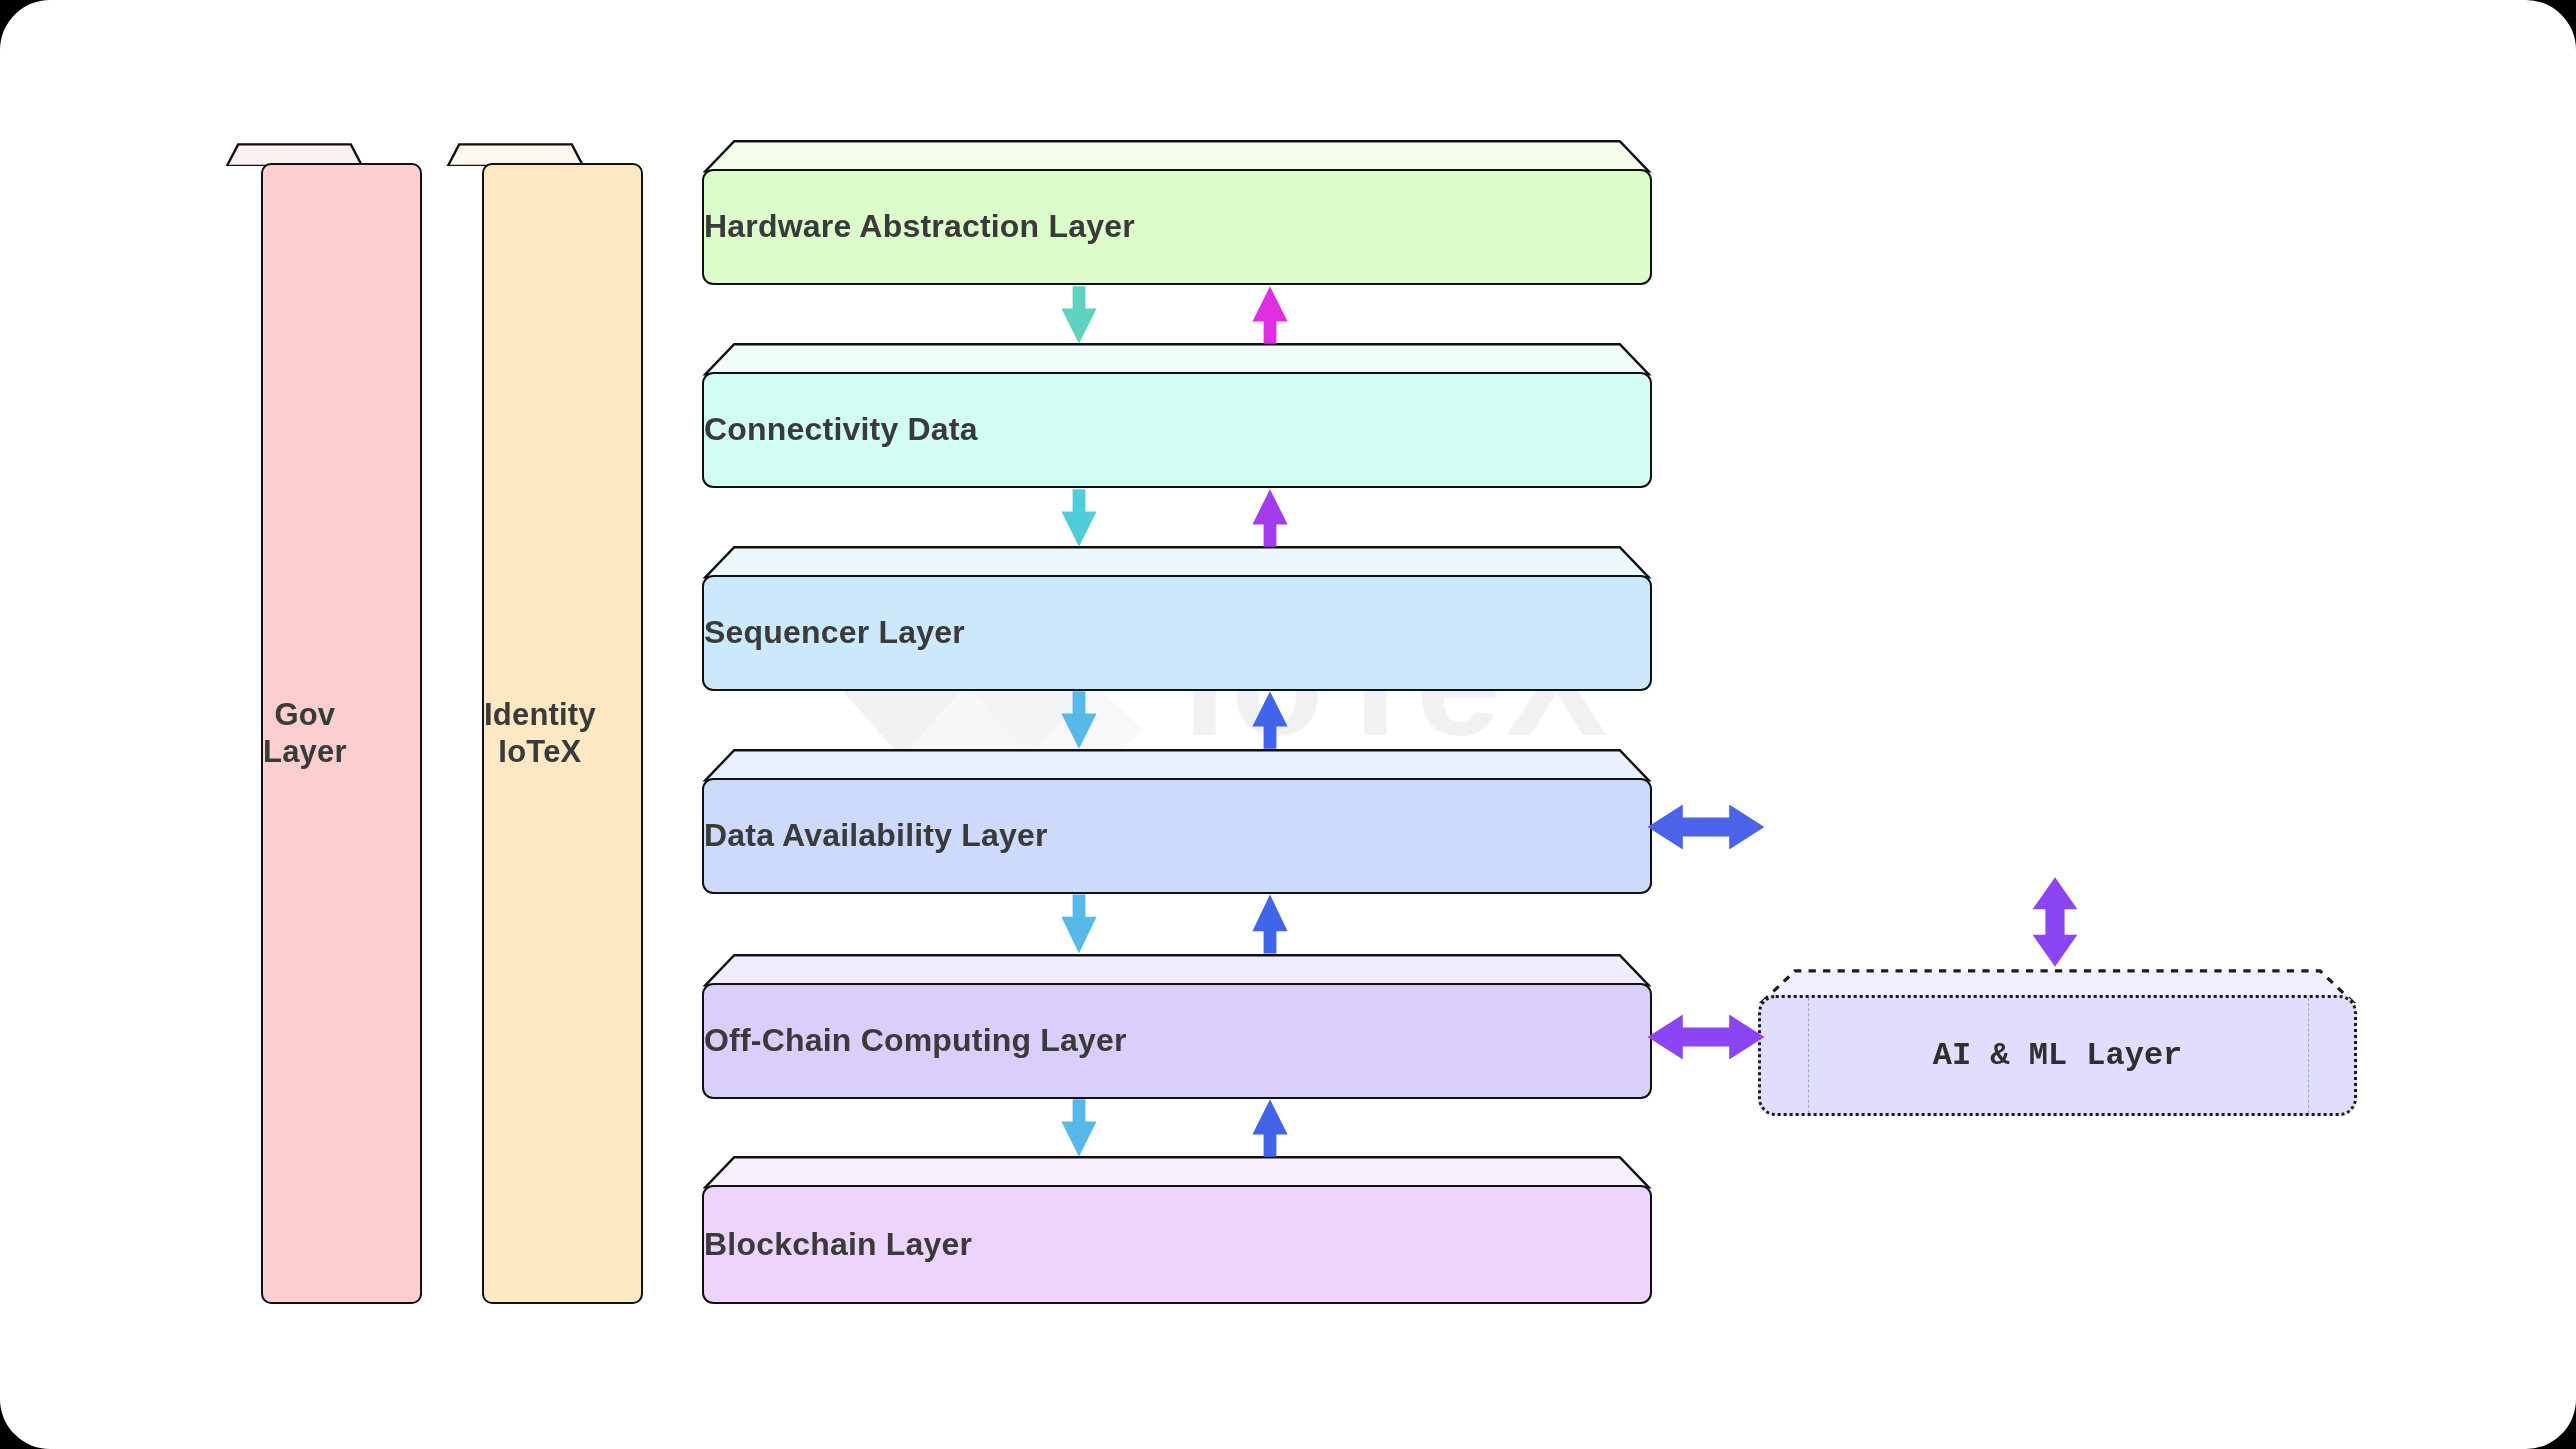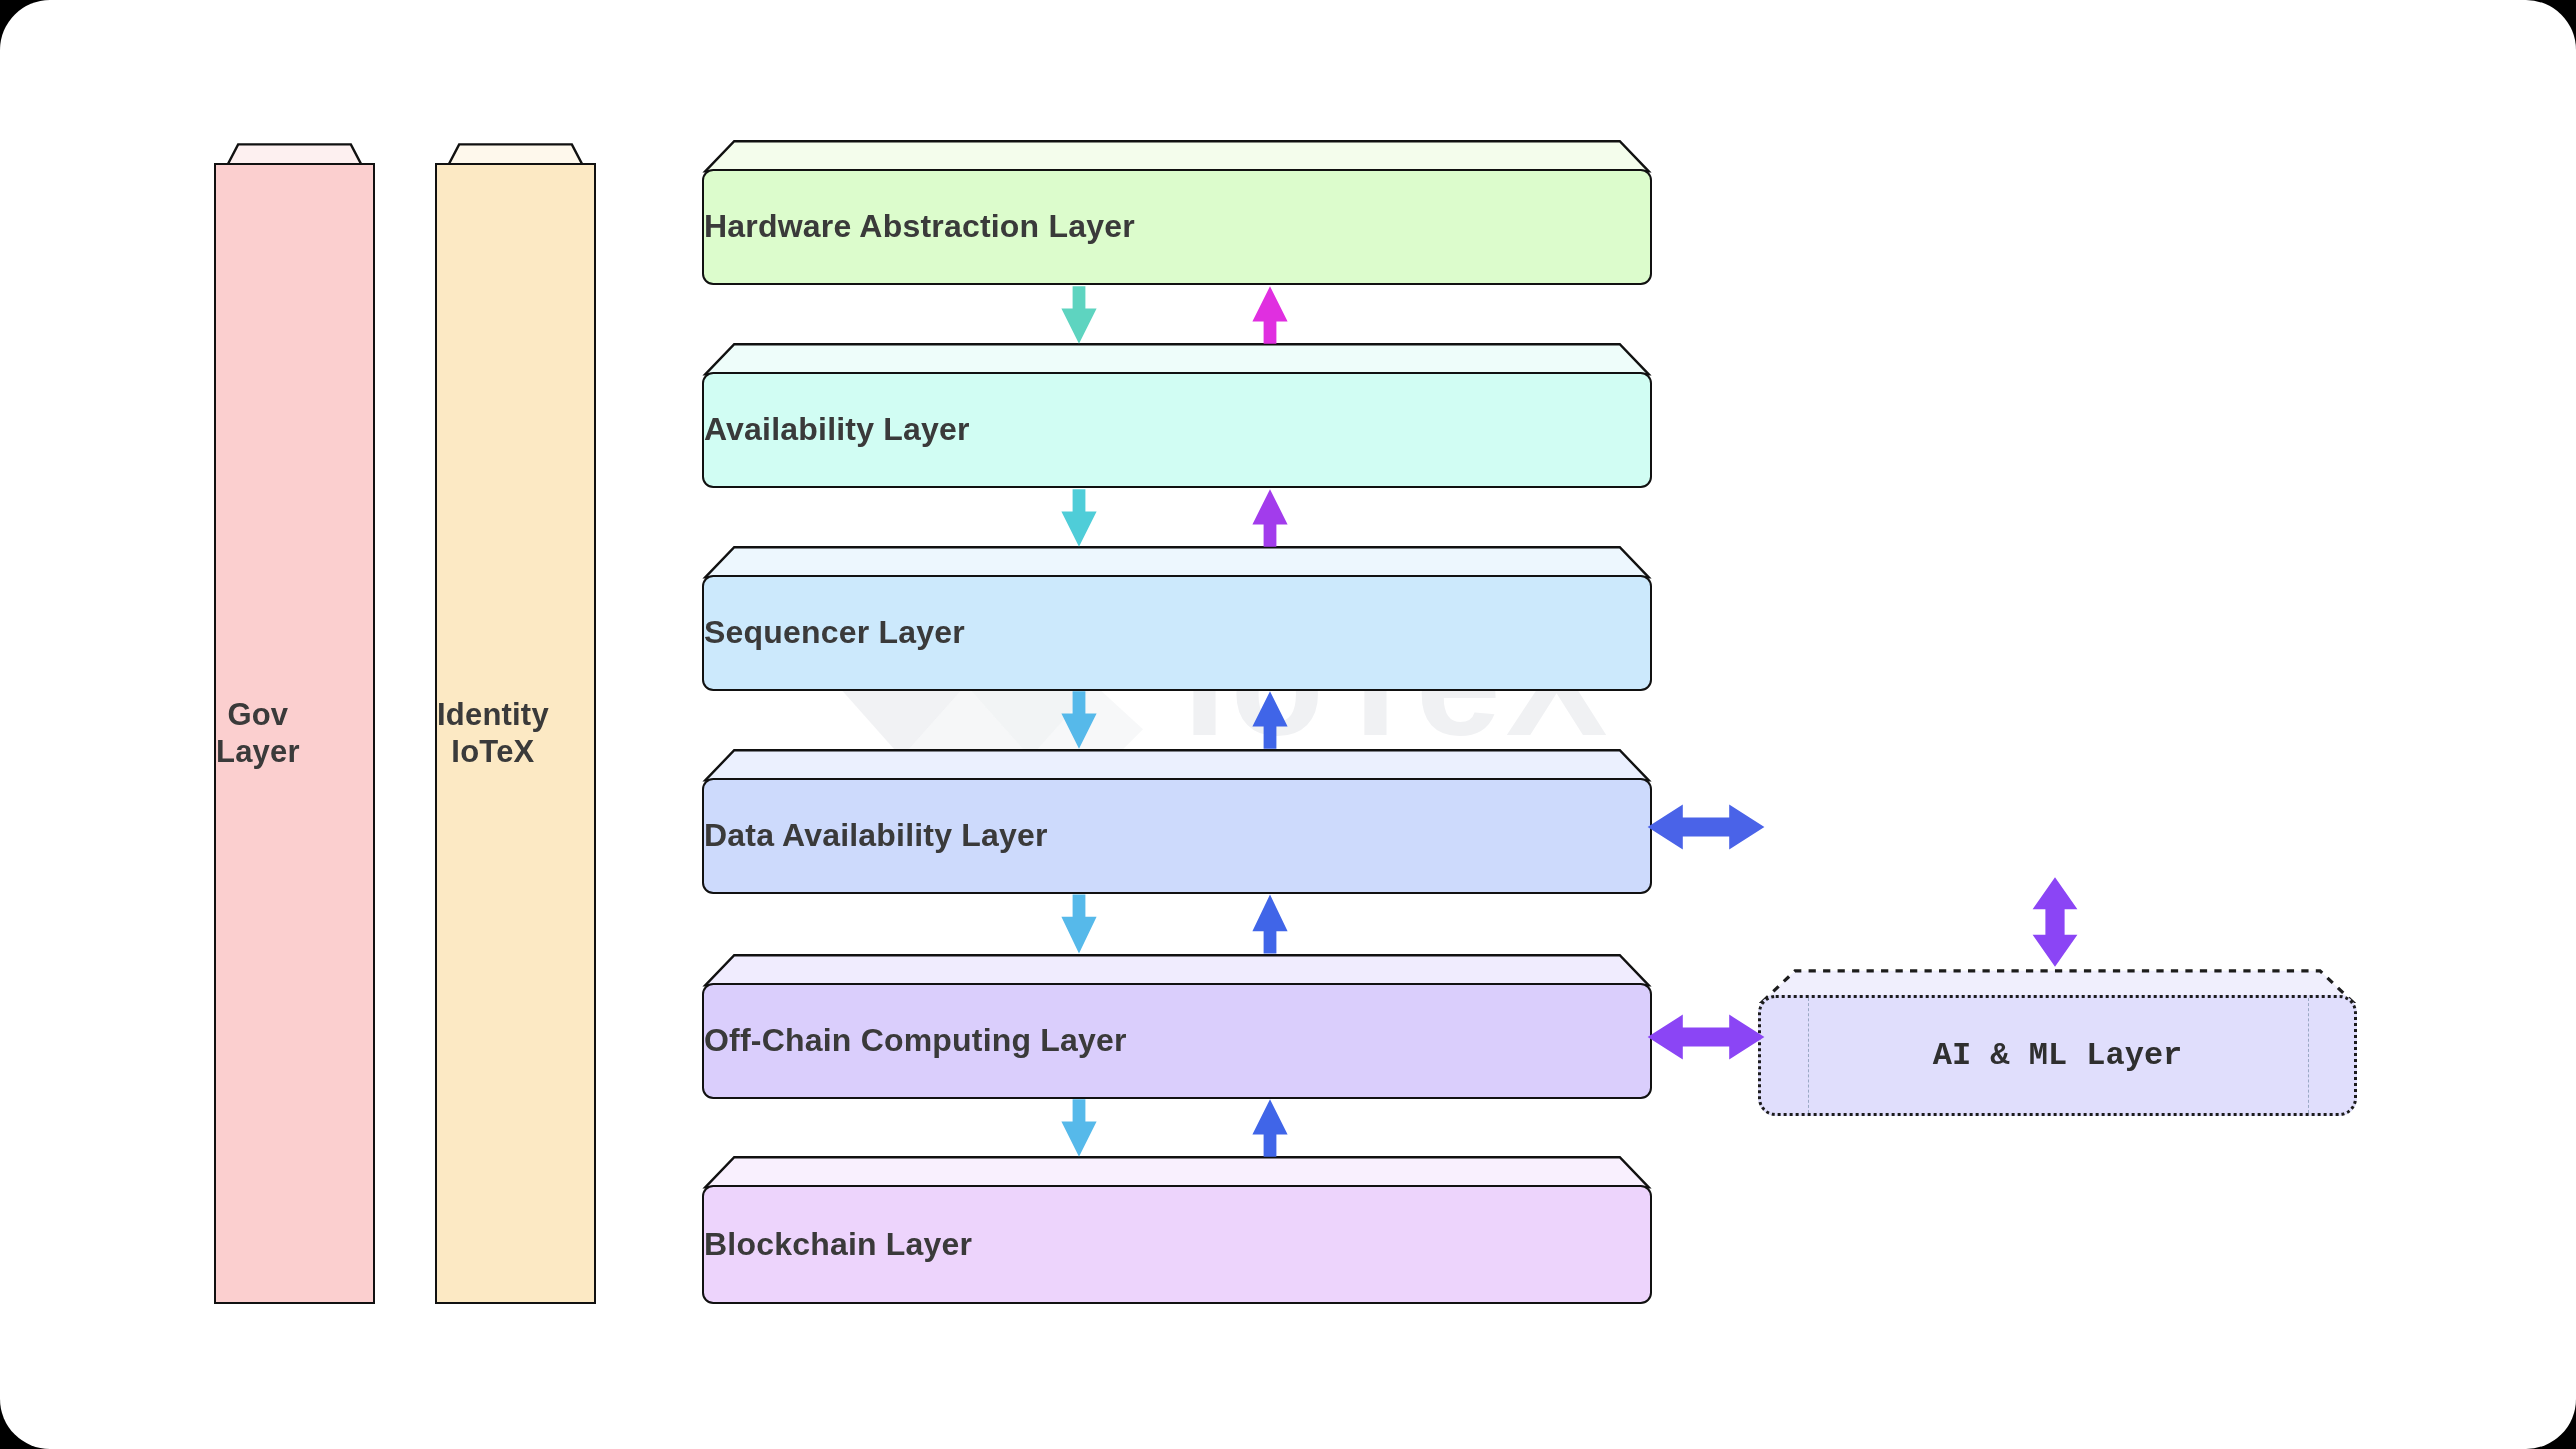--- a/index.html
+++ b/index.html
@@ -63,21 +63,22 @@
     letter-spacing: 0.2px;
     text-align: center;
     line-height: 1.18;
     white-space: pre-line;
     position: relative;
     z-index: 3;
   }
 
   
   .pillar .body {
-    border-radius: 0;
+    border-radius: 10px;
+    margin-left: 47px;
   }
   .pillar .label {
     font-size: 31px;
   }
 
   
   .dbox {
     position: absolute;
   }
   .dbox .dtop {
@@ -175,21 +176,21 @@
       </div>
     </div>
 
     <div class="slab" style="left:702px; top:341px; width:950px; height:147px;">
       <div class="topface">
         <svg width="950" height="35" viewBox="0 0 1180 44" preserveAspectRatio="none">
           <path d="M4 42 L40 4 L1140 4 L1176 42 Z" fill="#EEFDFA" stroke="#111111" stroke-width="3"></path>
         </svg>
       </div>
       <div class="body" style="top:31px; height:116px; background:#D1FDF3;">
-        <span class="label">Availability Layer</span>
+        <span class="label">Connectivity Data</span>
       </div>
     </div>
 
     <div class="slab" style="left:702px; top:544px; width:950px; height:147px;">
       <div class="topface">
         <svg width="950" height="35" viewBox="0 0 1180 44" preserveAspectRatio="none">
           <path d="M4 42 L40 4 L1140 4 L1176 42 Z" fill="#EDF7FE" stroke="#111111" stroke-width="3"></path>
         </svg>
       </div>
       <div class="body" style="top:31px; height:116px; background:#CCE9FC;">

